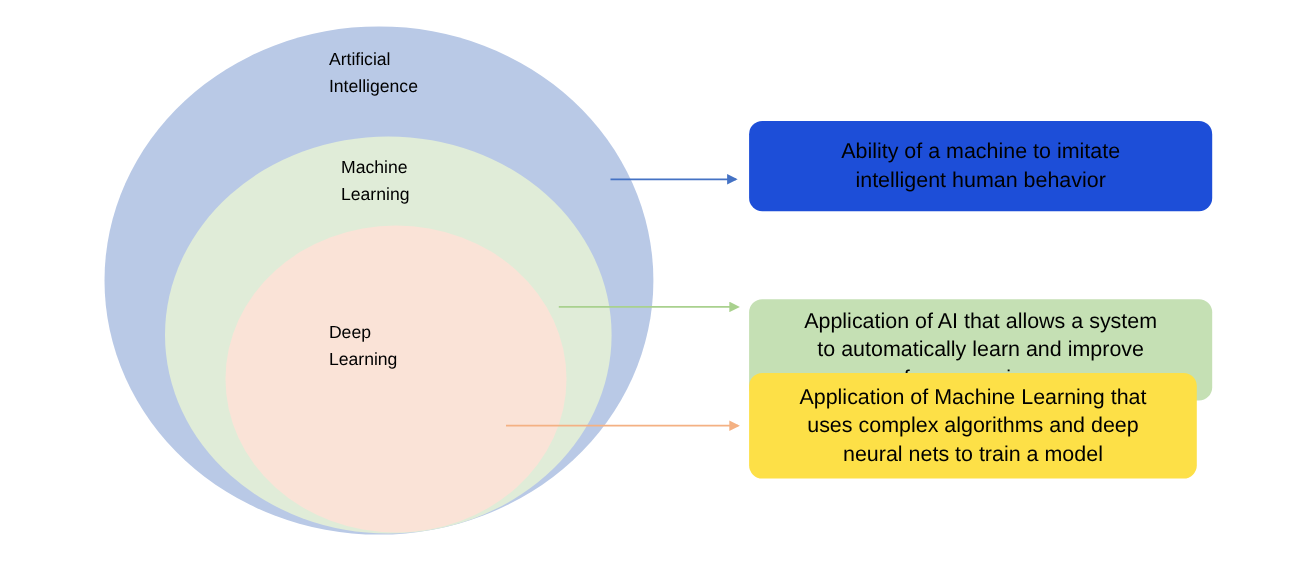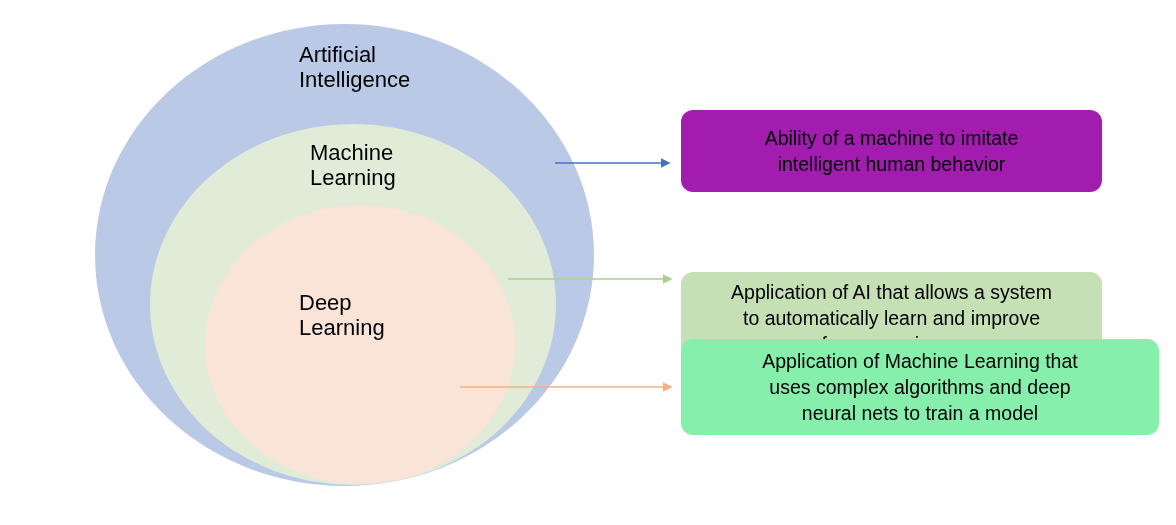--- a/index.html
+++ b/index.html
@@ -54,21 +54,21 @@
     left: 205px;
     top: 205px;
     width: 310px;
     height: 279px;
     background: #fae3d7;
   }
 
   
   .venn-label {
     position: absolute;
-    font-size: 22px;
+    font-size: 16px;
     line-height: 25px;
     color: #000000;
     white-space: pre-line;
     text-align: left;
   }
   .label-ai { left: 299px; top: 42px; }
   .label-ml { left: 299px; top: 140px; margin-left: 11px; }
   .label-dl { left: 299px; top: 290px; }
 
   
@@ -98,36 +98,36 @@
     display: block;
     width: 100%;
     white-space: pre-line;
   }
 
   .callout-ai {
     left: 681px;
     top: 110px;
     width: 421px;
     height: 82px;
-    background: #a21caf;
+    background: #1d4ed8;
   }
   .callout-ml {
     left: 681px;
     top: 224px;
     width: 421px;
     height: 92px;
     background: #c5e0b4;
     margin-top: 48px;
   }
   .callout-dl {
     left: 681px;
     top: 339px;
-    width: 478px;
+    width: 407px;
     height: 96px;
-    background: #86efac;
+    background: #fde047;
   }
 </style>
 </head>
 <body>
 
 <div id="canvas">
 
   <div class="venn-layer">
     <div class="circle circle-ai"></div>
     <div class="circle circle-ml"></div>

